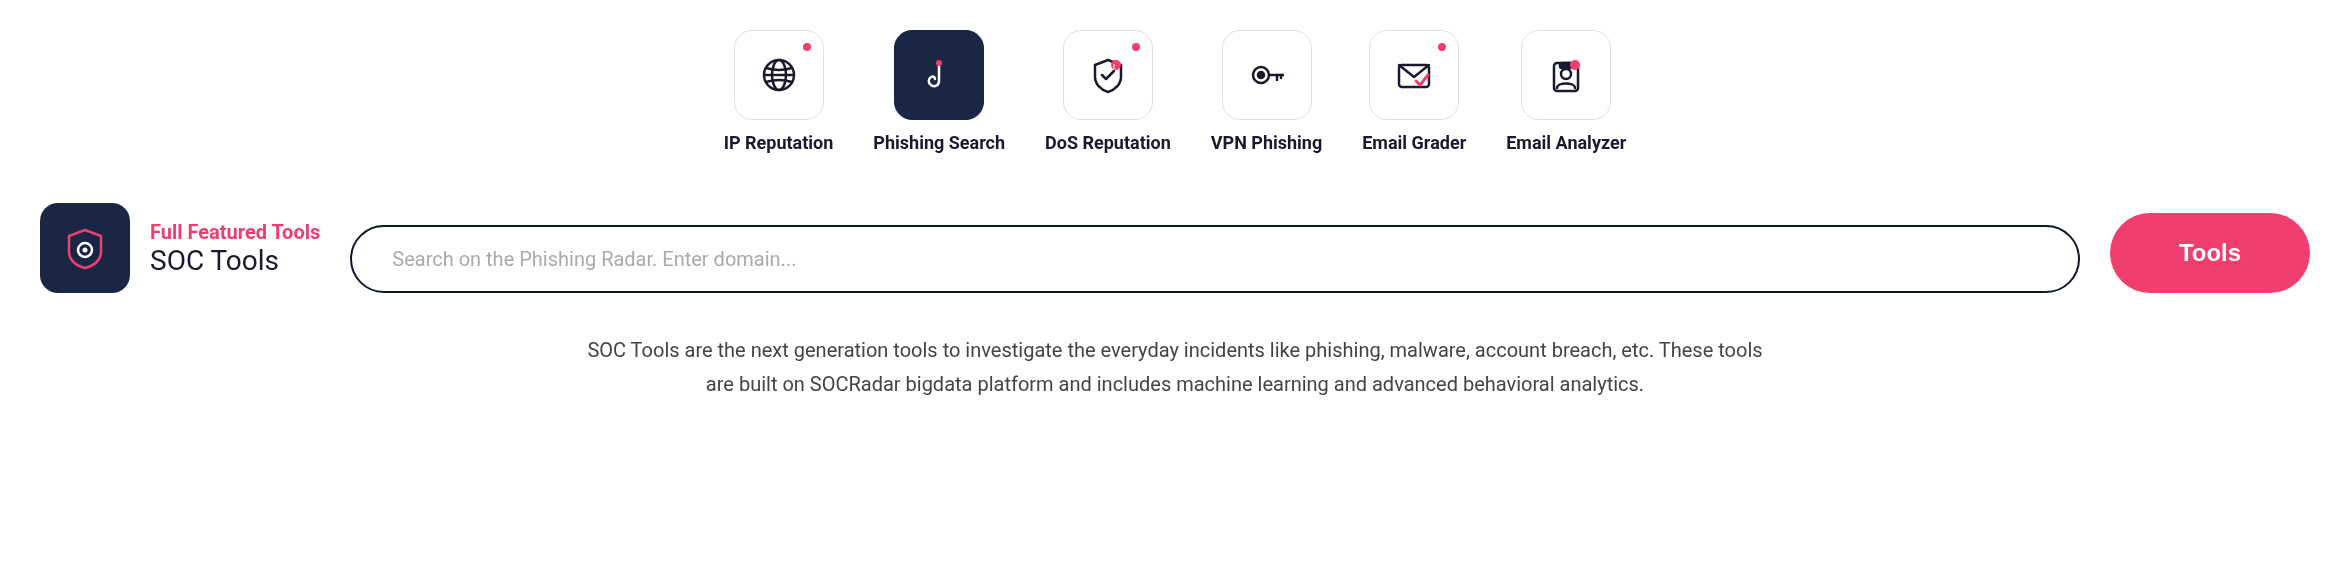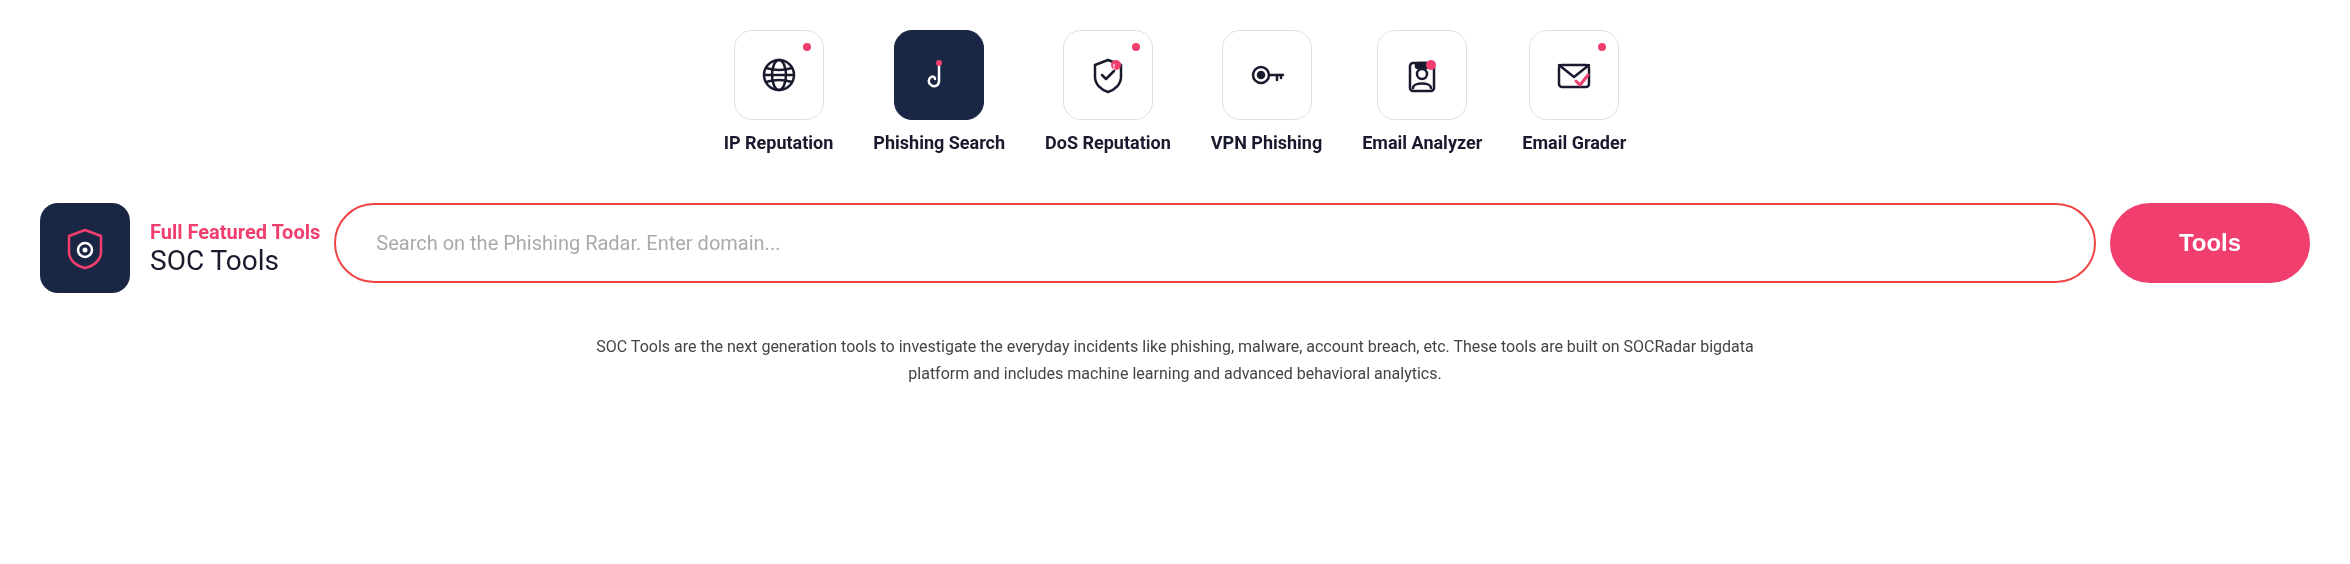--- a/index.html
+++ b/index.html
@@ -74,23 +74,23 @@
 
     .tool-label {
       font-size: 18px;
       color: #1a1a2e;
       font-weight: 700;
       text-align: center;
     }
 
     .main-section {
       display: flex;
-      align-items: flex-start;
+      align-items: flex-end;
       width: 100%;
-      gap: 14px;
+      gap: 30px;
       margin-bottom: 40px;
     }
 
     .brand-block {
       display: flex;
       align-items: center;
       gap: 20px;
       flex-shrink: 0;
     }
 
@@ -126,22 +126,22 @@
       color: #1a1a2e;
     }
 
     .search-bar-container {
       flex: 1;
       position: relative;
     }
 
     .search-input {
       width: 100%;
-      height: 80px;
-      border: 2px solid #ef4444;
+      height: 68px;
+      border: 2px solid #0f172a;
       border-radius: 50px;
       padding: 0 40px;
       font-size: 20px;
       color: #8b5cf6;
       outline: none;
       font-family: inherit;
       background: #fff;
     }
 
     .search-input::placeholder {
@@ -160,21 +160,21 @@
       color: #ffffff;
       cursor: pointer;
     }
 
     .description-block {
       text-align: center;
       max-width: 1200px;
     }
 
     .description-text {
-      font-size: 16px;
+      font-size: 20px;
       color: #444;
       line-height: 1.7;
     }
   </style>
 </head>
 <body>
 
 <nav class="tools-nav">
 
   <div class="tool-item">
@@ -222,41 +222,41 @@
         <line x1="30" y1="20" x2="30" y2="25"></line>
         <line x1="34" y1="20" x2="34" y2="23"></line>
         <circle cx="14" cy="20" r="3" fill="#1a1a2e"></circle>
       </svg>
     </div>
     <span class="tool-label">VPN Phishing</span>
   </div>
 
   <div class="tool-item">
     <div class="tool-icon-box">
+      <div class="notification-dot"></div>
+      <svg viewBox="0 0 40 40" fill="none" stroke="#1a1a2e" stroke-width="2.5" stroke-linecap="round" stroke-linejoin="round" xmlns="http://www.w3.org/2000/svg">
+        <rect x="5" y="10" width="30" height="22" rx="3"></rect>
+        <polyline points="5,10 20,22 35,10"></polyline>
+        <polyline points="22,26 26,30 34,20" stroke="#f03e6e" stroke-width="3"></polyline>
+      </svg>
+    </div>
+    <span class="tool-label">Email Grader</span>
+  </div>
+
+  <div class="tool-item">
+    <div class="tool-icon-box">
       <svg viewBox="0 0 40 40" fill="none" stroke="#1a1a2e" stroke-width="2.5" stroke-linecap="round" stroke-linejoin="round" xmlns="http://www.w3.org/2000/svg">
         <rect x="8" y="8" width="24" height="28" rx="3"></rect>
         <circle cx="20" cy="19" r="5"></circle>
         <path d="M11 33 C11 27 29 27 29 33"></path>
         <rect x="14" y="8" width="12" height="5" rx="2" fill="#1a1a2e"></rect>
         <circle cx="29" cy="10" r="5" fill="#f03e6e" stroke="none"></circle>
       </svg>
     </div>
     <span class="tool-label">Email Analyzer</span>
-  </div>
-
-  <div class="tool-item">
-    <div class="tool-icon-box">
-      <div class="notification-dot"></div>
-      <svg viewBox="0 0 40 40" fill="none" stroke="#1a1a2e" stroke-width="2.5" stroke-linecap="round" stroke-linejoin="round" xmlns="http://www.w3.org/2000/svg">
-        <rect x="5" y="10" width="30" height="22" rx="3"></rect>
-        <polyline points="5,10 20,22 35,10"></polyline>
-        <polyline points="22,26 26,30 34,20" stroke="#f03e6e" stroke-width="3"></polyline>
-      </svg>
-    </div>
-    <span class="tool-label">Email Grader</span>
   </div>
 </nav>
 
 <div class="main-section">
 
   <div class="brand-block">
     <div class="brand-icon">
       <svg viewBox="0 0 48 48" fill="none" xmlns="http://www.w3.org/2000/svg">
         <path d="M24 6 L40 12 L40 28 C40 36 33 42 24 44 C15 42 8 36 8 28 L8 12 Z" fill="none" stroke="#f03e6e" stroke-width="2.5" stroke-linejoin="round"></path>
         <circle cx="24" cy="26" r="7" stroke="white" stroke-width="2.5" fill="none"></circle>

